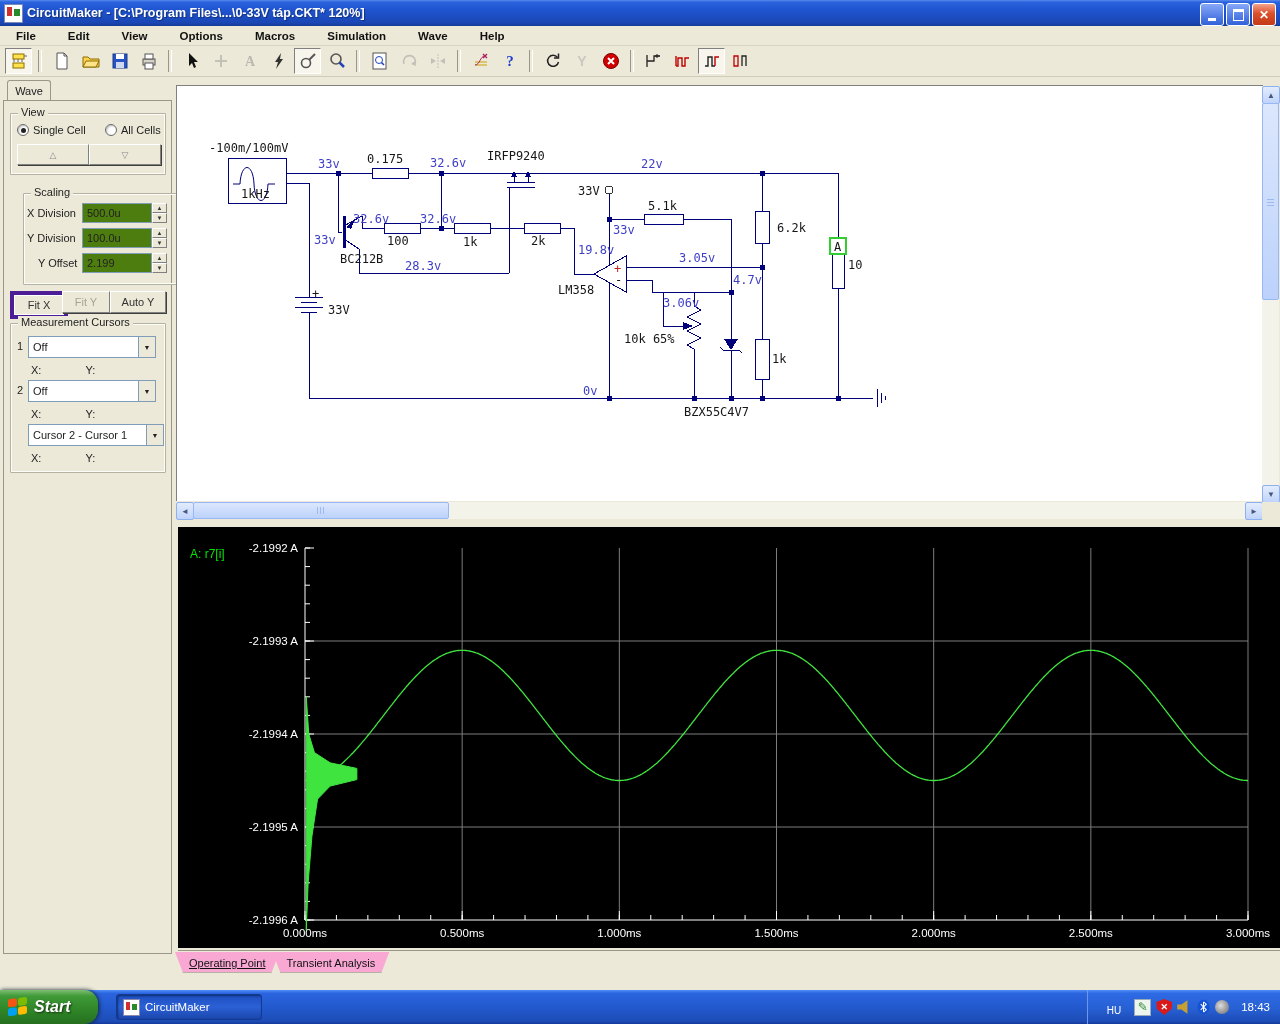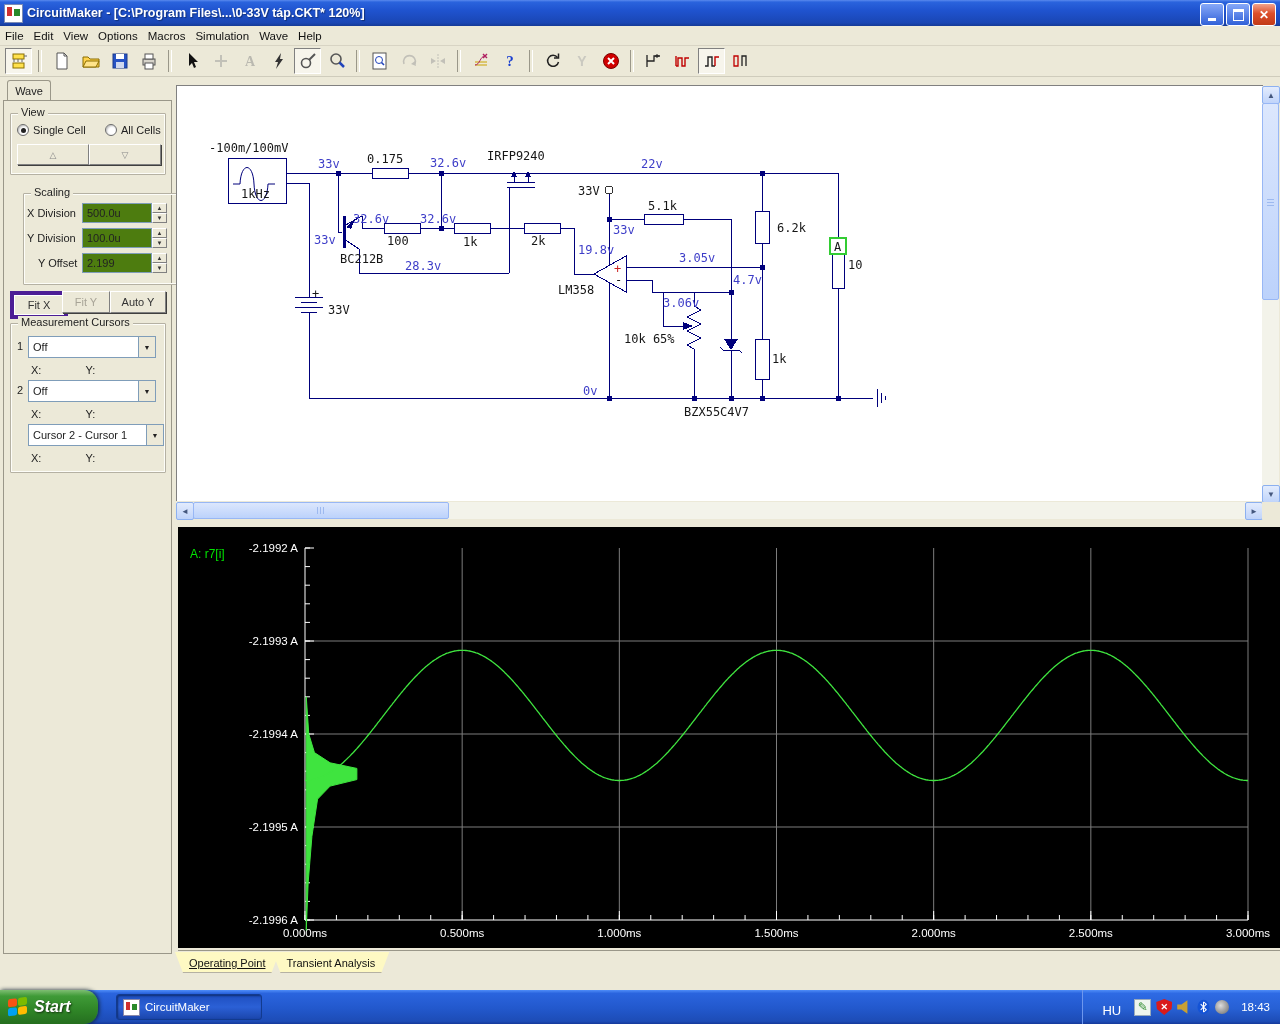--- a/index.html
+++ b/index.html
@@ -20,21 +20,21 @@
   .winbtn.min{background:linear-gradient(180deg,#86a8f8,#3161d8);}
   .winbtn.max{background:linear-gradient(180deg,#86a8f8,#3161d8);}
   .winbtn.close{background:linear-gradient(180deg,#f2a38c,#dd4f2a 45%,#c13a18);}
   .glyph-min{width:8px;height:3px;background:#fff;margin-top:10px;}
   .glyph-max{width:9px;height:8px;border:1.5px solid #fff;border-top-width:3px;background:transparent;}
   .glyph-x{font-weight:bold;font-size:12px;line-height:1;}
 
   
   #menubar{position:absolute;left:0;top:26px;width:1280px;height:19px;background:#ece9d8;border-bottom:1px solid #d8d4c4;
     display:flex;align-items:center;font-size:11.5px;color:#111;}
-  .menu-item{padding:2px 5px;}
+  .menu-item{padding:2px 16px;font-weight:bold;}
 
   
   #toolbar{position:absolute;left:0;top:46px;width:1280px;height:30px;background:#ece9d8;border-bottom:1px solid #cfccbc;
     display:flex;align-items:center;padding-left:4px;}
   .tbtn{width:25px;height:24px;display:flex;align-items:center;justify-content:center;border:1px solid #ece9d8;margin:0 1px;}
   .tbtn.pressed{border-color:#808080 #ffffff #ffffff #808080;background:#f7f5ec;}
   .tbtn.disabled svg{opacity:.5;filter:grayscale(1);}
   .tsep{width:2px;height:22px;border-left:1px solid #9a9789;border-right:1px solid #fff;margin:0 5px;}
 
   
@@ -72,40 +72,40 @@
   .sb-thumb{position:absolute;border-radius:2px;background:linear-gradient(180deg,#dce7fd,#bcd2fb);border:1px solid #98b7f5;}
   .sb-thumb.h::after{content:"";position:absolute;left:50%;top:4px;width:8px;height:7px;margin-left:-4px;
     background:repeating-linear-gradient(90deg,#9db9ef 0 1px,transparent 1px 3px);}
   .sb-thumb.v::after{content:"";position:absolute;top:50%;left:4px;height:8px;width:7px;margin-top:-4px;
     background:repeating-linear-gradient(0deg,#9db9ef 0 1px,transparent 1px 3px);}
 
   
   #waveform{position:absolute;left:178px;top:527px;width:1102px;height:421px;background:#000;}
   #tabrow{position:absolute;left:178px;top:950px;width:1102px;height:23px;background:#ece9d8;border-top:1px solid #9a9789;display:flex;padding-left:4px;}
   .analysis-tab{height:21px;margin-top:1px;padding:0 14px;display:flex;align-items:center;font-size:11px;color:#111;
-    background:#fef9c3;clip-path:polygon(0 0,100% 0,calc(100% - 8px) 100%,8px 100%);margin-left:-7px;
+    background:#f9a8d4;clip-path:polygon(0 0,100% 0,calc(100% - 8px) 100%,8px 100%);margin-left:-7px;
     box-shadow:inset 0 -1px 0 #b5b1a3;}
   .analysis-tab.active span{text-decoration:underline;}
 
   
   #taskbar{position:absolute;left:0;top:990px;width:1280px;height:34px;
     background:linear-gradient(180deg,#4f8df8 0%,#2a64de 10%,#2258cc 55%,#1d4cb6 92%,#15389a 100%);display:flex;align-items:center;}
   #startbtn{width:98px;height:34px;border-radius:0 14px 14px 0;display:flex;align-items:center;gap:6px;padding-left:8px;box-sizing:border-box;
     background:linear-gradient(180deg,#7ebe72 0%,#3f9a37 18%,#2f8527 60%,#256e1f 100%);box-shadow:1px 0 4px #123;}
   #startbtn .start-label{color:#fff;font-weight:bold;font-style:italic;font-size:16px;text-shadow:1px 1px 2px #14330f;}
   #start-flag{width:20px;height:18px;transform:skewY(-8deg);display:grid;grid-template-columns:9px 9px;grid-template-rows:8px 8px;gap:1px;}
   #start-flag div{border-radius:2px;}
   .task-btn{margin-left:18px;width:146px;height:26px;border-radius:3px;display:flex;align-items:center;gap:5px;padding-left:6px;box-sizing:border-box;
     background:linear-gradient(180deg,#1e4fc0,#2b60d6 50%,#1b46ac);border:1px solid #123a8e;box-shadow:inset 1px 1px 2px #102f73;color:#fff;font-size:11.5px;}
   .task-icon{width:15px;height:15px;background:#fff;border:1px solid #88a;position:relative;}
   .task-icon::before{content:"";position:absolute;left:2px;top:2px;width:4px;height:8px;background:#d03030;}
   .task-icon::after{content:"";position:absolute;right:2px;top:4px;width:5px;height:6px;background:#2a8a2a;}
   #tray{margin-left:auto;height:34px;display:flex;align-items:center;gap:6px;padding:0 10px 0 12px;
     background:linear-gradient(180deg,#4f8df8 0%,#2e6ae4 10%,#2760d4 55%,#1d4cb6 92%,#15389a 100%);border-left:1px solid #6d97ee;}
-  #lang{color:#fff;font-size:13px;padding:3px 7px;margin-top:7px;}
+  #lang{color:#fff;font-size:10px;padding:3px 7px;margin-top:7px;}
   #clock{color:#fff;font-size:11.5px;margin-left:6px;}
   .tray-ic{display:flex;align-items:center;justify-content:center;}
   .tray-tablet{width:15px;height:15px;background:#eef5ee;border:1px solid #9ab;color:#2e8b2e;font-size:12px;line-height:13px;text-align:center;}
   .tray-shield{width:16px;height:16px;background:#d91a1a;clip-path:polygon(50% 0,100% 18%,96% 62%,50% 100%,4% 62%,0 18%);
     color:#fff;font-size:9px;font-weight:bold;display:flex;align-items:center;justify-content:center;}
   .tray-volume{width:15px;height:14px;background:#c8a032;clip-path:polygon(0 32%,28% 32%,68% 2%,68% 98%,28% 68%,0 68%);}
   .tray-audio{width:14px;height:14px;border-radius:50%;background:radial-gradient(circle at 40% 40%,#ddd,#8a8a8a 70%);}
 </style>
 </head>
 <body>

